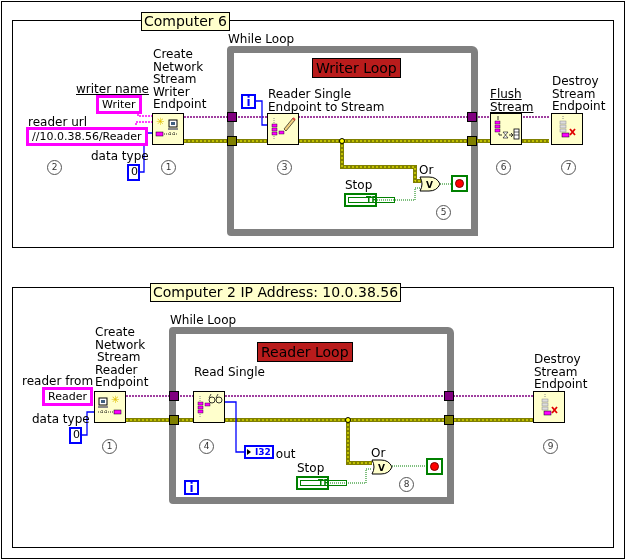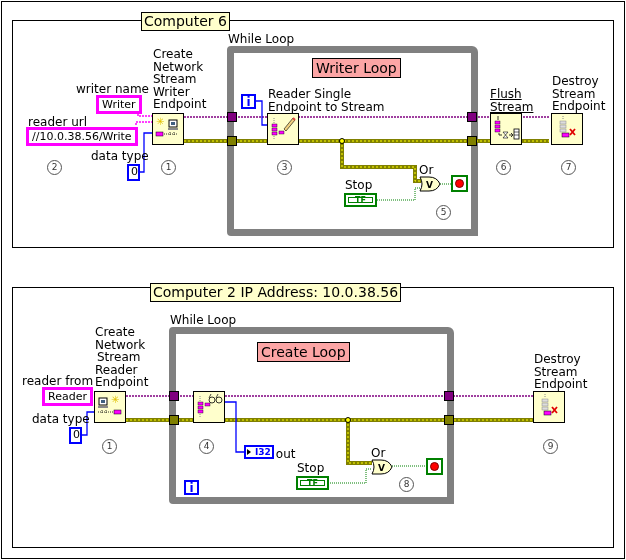--- a/index.html
+++ b/index.html
@@ -2,32 +2,32 @@
 <html><head>
 <meta charset="utf-8">
 <style>
   * { box-sizing: border-box; margin: 0; padding: 0; }
   body { width: 626px; height: 560px; background: #fff; position: relative; overflow: hidden;
          font-family: "DejaVu Sans", sans-serif; font-size: 10.5px; color: #000; }
   .abs { position: absolute; }
   .page-border { left: 1px; top: 1px; width: 624px; height: 558px; border: 1px solid #000; }
   .frame { border: 1px solid #000; }
   .frame-title { background: #ffffcc; border: 1px solid #000; font-size: 14px; line-height: 17px; padding: 0 2px; white-space: nowrap; }
-  .loop-title { background: #fca5a5; border: 1px solid #000; font-size: 14px; line-height: 18px; padding: 0 3px; white-space: nowrap; }
+  .loop-title { background: #b91c1c; border: 1px solid #000; font-size: 14px; line-height: 18px; padding: 0 3px; white-space: nowrap; }
   .while-loop { border: 7px solid #808080; border-radius: 4px 6px 0 4px; }
   .label { white-space: nowrap; line-height: 12.5px; font-size: 12px; }
   .node { background: #ffffcc; border: 1px solid #000; }
   .num-circle { width: 15px; height: 15px; border: 1px solid #555; border-radius: 50%; font-size: 9px; line-height: 13px; text-align: center; color: #333; background: #fff; }
   .str-const { border: 3px solid #ff00ff; background: #fff; font-size: 11px; line-height: 13px; padding: 0 3px; white-space: nowrap; }
   .num-const { border: 2px solid #0000ff; background: #fff; font-size: 11px; line-height: 12px; padding: 0 2px; text-align: center; }
   .iter { border: 2px solid #0000ff; background: #fff; color: #0000ff; font-weight: bold; font-size: 12px; line-height: 12px; text-align: center; }
   .tunnel-purple { background: #800080; border: 1px solid #000; width: 10px; height: 10px; }
   .tunnel-olive { background: #808000; border: 1px solid #000; width: 10px; height: 10px; }
   .stop-ctrl { border: 2px solid #008000; background: #fff; width: 33px; height: 14px; }
-  .stop-ctrl .inner { position: absolute; left: 2px; top: 2px; width: 25px; height: 6px; border: 1px solid #008000; font-size: 8px; line-height: 5px; font-weight: bold; color: #008000; text-align: center; }
+  .stop-ctrl .inner { position: absolute; left: 2px; top: 2px; width: 47px; height: 6px; border: 1px solid #008000; font-size: 8px; line-height: 5px; font-weight: bold; color: #008000; text-align: center; }
   .stop-btn { width: 17px; height: 17px; border: 2px solid #008000; background: #fff; }
   .stop-btn .dot { position: absolute; left: 2px; top: 2px; width: 9px; height: 9px; border-radius: 50%; background: #ff0000; border: 1px solid #800000; }
   .i32 { border: 2px solid #0000ff; background: #fff; width: 30px; height: 14px; color: #0000ff; font-weight: bold; font-size: 9px; line-height: 10px; padding-left: 9px; }
   svg.wires { position: absolute; left: 0; top: 0; }
 </style>
 </head>
 <body>
 
 <div class="abs page-border"></div>
 
@@ -55,24 +55,24 @@
 
   <path d="M342,141 V167 H415 V181 H421" stroke="#808000" stroke-width="4" fill="none"></path>
   <path d="M342,141 V167 H415 V181 H421" stroke="#ffff00" stroke-width="1" fill="none" stroke-dasharray="2,2"></path>
   <circle cx="342" cy="141" r="2.5" fill="#ffff00" stroke="#000" stroke-width="1"></circle>
 
   <path d="M377,200 H415 V188 H421" stroke="#008000" stroke-width="1" fill="none" stroke-dasharray="1,1"></path>
 
   <path d="M440,184 H452" stroke="#008000" stroke-width="1" fill="none" stroke-dasharray="1,1"></path>
 </svg>
 
-<div class="abs label" style="left:76px;top:83px;">writer name</div>
+<div class="abs label" style="left:76px;top:83px;text-decoration:underline;">writer name</div>
 <div class="abs str-const" style="left:96px;top:95px;">Writer</div>
 <div class="abs label" style="left:28px;top:116px;">reader url</div>
-<div class="abs str-const" style="left:26px;top:127px;">//10.0.38.56/Write</div>
+<div class="abs str-const" style="left:26px;top:127px;">//10.0.38.56/Reader</div>
 <div class="abs label" style="left:91px;top:150px;">data type</div>
 <div class="abs num-const" style="left:127px;top:164px;width:13px;height:17px;">0</div>
 
 <div class="abs" style="left:153px;top:48px;">
   <div class="label">Create</div>
   <div class="label">Network</div>
   <div class="label">Stream</div>
   <div class="label">Writer</div>
   <div class="label">Endpoint</div>
 </div>
@@ -163,21 +163,21 @@
 <div class="abs num-circle" style="left:561px;top:160px;">7</div>
 
 <div class="abs num-circle" style="left:47px;top:160px;">2</div>
 <div class="abs num-circle" style="left:161px;top:160px;">1</div>
 
 <div class="abs frame" style="left:12px;top:287px;width:602px;height:261px;"></div>
 <div class="abs frame-title" style="left:150px;top:283px;">Computer 2 IP Address: 10.0.38.56</div>
 
 <div class="abs label" style="left:170px;top:314px;">While Loop</div>
 <div class="abs while-loop" style="left:169px;top:327px;width:285px;height:177px;"></div>
-<div class="abs loop-title" style="left:257px;top:342px;">Create Loop</div>
+<div class="abs loop-title" style="left:257px;top:342px;">Reader Loop</div>
 
 <svg class="wires" width="626" height="560">
   <path d="M85,396 H95" stroke="#ff00ff" stroke-width="1.5" fill="none" stroke-dasharray="2,1"></path>
   <path d="M81,435 H87 V412 H95" stroke="#0000ff" stroke-width="1.3" fill="none"></path>
   <path d="M126,396 H534" stroke="#800080" stroke-width="1.5" fill="none" stroke-dasharray="2,1"></path>
   <path d="M126,420 H534" stroke="#808000" stroke-width="4" fill="none"></path>
   <path d="M126,420 H534" stroke="#ffff00" stroke-width="1" fill="none" stroke-dasharray="2,2"></path>
   <path d="M225,402 H236 V452 H245" stroke="#0000ff" stroke-width="1.3" fill="none"></path>
   <path d="M348,420 V463 H372" stroke="#808000" stroke-width="4" fill="none"></path>
   <path d="M348,420 V463 H372" stroke="#ffff00" stroke-width="1" fill="none" stroke-dasharray="2,2"></path>
@@ -209,20 +209,21 @@
   </svg>
 </div>
 <div class="abs num-circle" style="left:102px;top:439px;">1</div>
 
 <div class="abs tunnel-purple" style="left:169px;top:391px;"></div>
 <div class="abs tunnel-olive" style="left:169px;top:415px;"></div>
 <div class="abs tunnel-purple" style="left:444px;top:391px;"></div>
 <div class="abs tunnel-olive" style="left:444px;top:415px;"></div>
 
 <div class="abs" style="left:194px;top:366px;">
+  <div class="label">Read Single</div>
 </div>
 <div class="abs node" style="left:193px;top:391px;width:32px;height:32px;">
   <svg width="30" height="30">
     <path d="M6,4 V26" stroke="#888" stroke-width="1" stroke-dasharray="1,1"></path>
     <rect x="4" y="10" width="5" height="3" fill="#ff00ff" stroke="#000" stroke-width="0.4"></rect>
     <rect x="4" y="14" width="5" height="3" fill="#ff00ff" stroke="#000" stroke-width="0.4"></rect>
     <rect x="4" y="18" width="5" height="3" fill="#ff00ff" stroke="#000" stroke-width="0.4"></rect>
     <rect x="11" y="11" width="5" height="3" fill="#ff00ff" stroke="#000" stroke-width="0.4"></rect>
     <circle cx="18" cy="8" r="3" fill="none" stroke="#000" stroke-width="0.8"></circle>
     <circle cx="25" cy="8" r="3" fill="none" stroke="#000" stroke-width="0.8"></circle>

